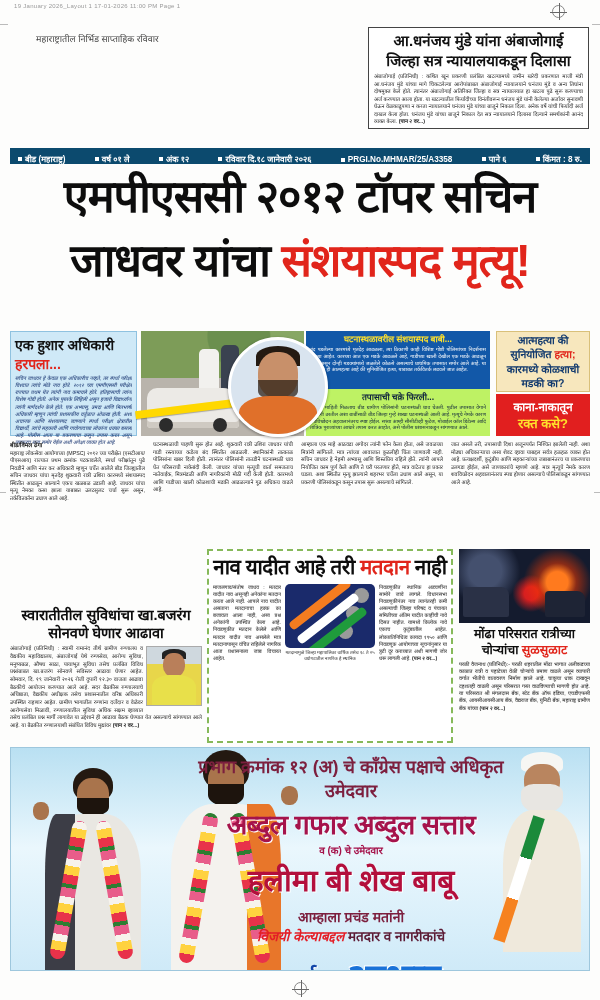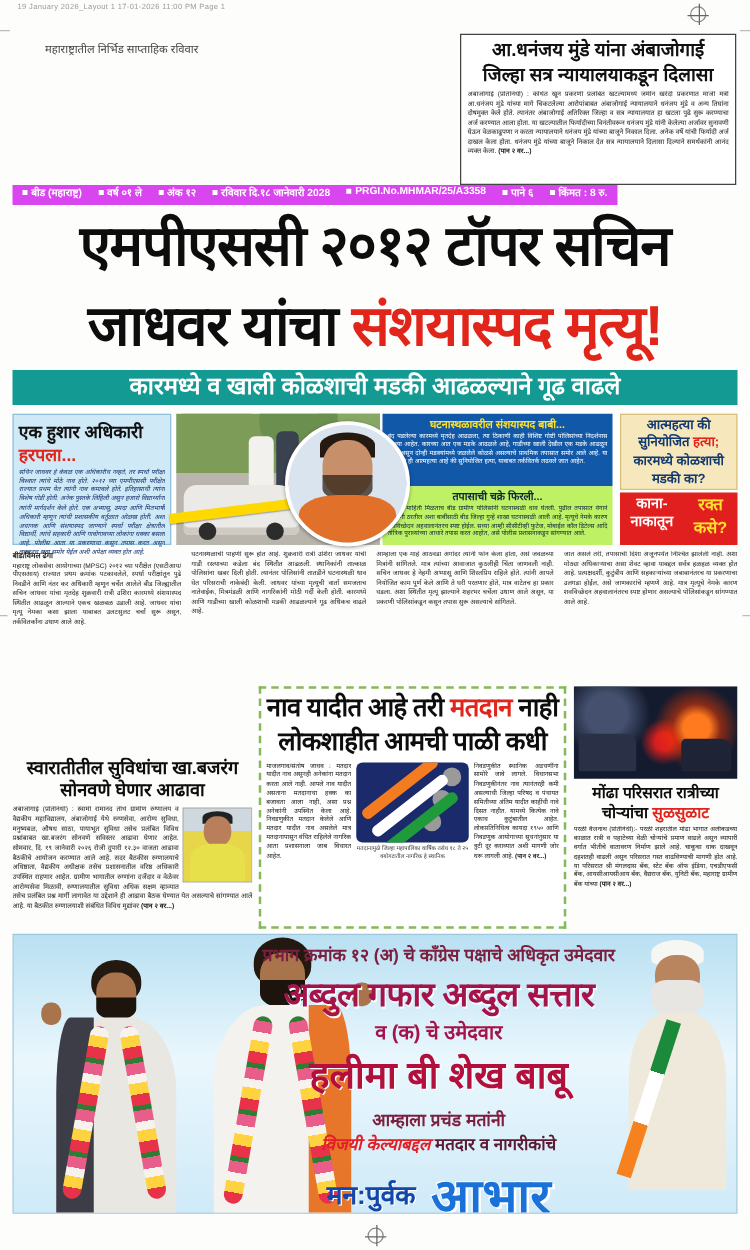--- a/index.html
+++ b/index.html
@@ -14,28 +14,28 @@
   .regmark{width:11px;height:11px;border:1px solid #888;border-radius:50%;}
   .regmark:before,.regmark:after{content:"";position:absolute;background:#666;}
   .regmark:before{left:50%;top:-3px;width:1px;height:17px;}
   .regmark:after{top:50%;left:-3px;height:1px;width:17px;}
   .cropline{background:#bbb;}
 
   
   .tagline{left:36px;top:32px;font-size:9px;font-weight:normal;color:#454545;}
   .masttitle{left:12px;top:34px;width:348px;font-size:72px;line-height:1.25;font-weight:800;
              color:#e8402a;white-space:nowrap;overflow:hidden;}
-  .trbox{left:368px;top:27px;width:221px;height:121px;border:1px solid #444;background:#fff;
+  .trbox{left:368px;top:27px;width:221px;height:102px;border:1px solid #444;background:#fff;
          padding:3px 5px;box-sizing:border-box;}
   .trhead{font-size:15px;line-height:1.3;font-weight:800;color:#111;text-align:center;}
   .trbody{font-size:5.4px;line-height:1.4;color:#222;margin-top:3px;}
   .cont{font-weight:bold;}
 
-  .infobar{left:10px;top:148px;width:484px;height:16px;background:#d946ef;display:flex;
-           align-items:flex-start;justify-content:space-between;padding:0 8px;box-sizing:border-box;}
+  .infobar{left:10px;top:148px;width:580px;height:16px;background:#0c4a6e;display:flex;
+           align-items:flex-end;justify-content:space-between;padding:0 8px;box-sizing:border-box;}
   .infoitem{display:flex;align-items:center;color:#fff;font-size:8.2px;font-weight:bold;white-space:nowrap;}
   .sq{display:inline-block;width:4px;height:4px;background:#fff;margin-right:3px;}
 
   
   .leadhead{left:10px;top:165px;width:580px;text-align:center;font-size:45px;line-height:1.42;
             font-weight:800;color:#0d0d0d;letter-spacing:-1px;}
   .red{color:#e1251b;}
   .subbar{left:10px;top:296px;width:580px;height:28px;background:#139a92;color:#fff;
           font-size:19px;font-weight:800;text-align:center;line-height:28px;}
 
@@ -68,21 +68,21 @@
   .scenetop{height:58px;background:#1258a8;padding:2px 4px;box-sizing:border-box;}
   .scenehead{color:#ffe12b;font-size:8.6px;font-weight:800;text-align:center;}
   .scenebody{color:#fff;font-size:5px;line-height:1.35;margin-top:1px;}
   .scenebot{height:47px;background:#bef264;padding:2px 4px;box-sizing:border-box;}
   .scenehead2{color:#10263d;font-size:8.6px;font-weight:800;text-align:center;}
   .scenebody2{color:#10263d;font-size:5px;line-height:1.35;margin-top:1px;}
 
   .qcream{left:496px;top:331px;width:94px;height:61px;background:#f7e7bd;border:1px solid #d9c07a;
           box-sizing:border-box;display:flex;flex-direction:column;justify-content:center;
           text-align:center;font-size:10.5px;line-height:1.35;font-weight:800;color:#123a6e;}
-  .qred{left:496px;top:394px;width:94px;height:42px;background:#e11f1f;display:flex;flex-direction:row;
+  .qred{left:496px;top:394px;width:94px;height:42px;background:#e11f1f;display:flex;flex-direction:column;
         justify-content:center;text-align:center;font-weight:800;}
   .qred .w1{color:#fff;font-size:11.5px;}
   .qred .w2{color:#ffe12b;font-size:13px;}
 
   
   .col{top:441px;font-size:5.3px;line-height:1.42;color:#1a1a1a;}
   .dateline{font-size:6px;font-weight:bold;}
   .c1{left:10px;width:135px;height:114px;}
   .c2{left:153px;width:140px;height:110px;}
   .c3{left:301px;width:142px;height:110px;}
@@ -130,24 +130,24 @@
   .beard{position:absolute;border-radius:0 0 50% 50%;background:#1d140d;}
   .torso{position:absolute;border-radius:38% 38% 0 0;}
   .garland{position:absolute;width:15px;border-radius:8px;background:
      repeating-linear-gradient(0deg,#e8324a 0 9px,#ffd23f 9px 18px,#f7f3ec 18px 25px,#e85d8a 25px 34px,#2e7d32 34px 38px);}
   .oldman-cap{position:absolute;background:#f6f6f3;border-radius:50% 50% 20% 20%;}
   .oldman-beard{position:absolute;background:#e8e6e2;border-radius:30% 30% 50% 50%;}
   .sash{position:absolute;width:12px;background:linear-gradient(#1b8a3a 0 33%,#fff 33% 66%,#f6821f 66%);transform:rotate(18deg);}
   .adtext{position:absolute;left:168px;top:5px;width:344px;text-align:center;}
   .adl1{font-size:15px;font-weight:800;color:#e94a1f;
         text-shadow:1px 1px 0 #fff,-1px -1px 0 #fff,1px -1px 0 #fff,-1px 1px 0 #fff;}
-  .adl2{font-size:14px;font-weight:800;color:#7c1f3e;margin-top:1px;}
+  .adl2{font-size:18px;font-weight:800;color:#7c1f3e;margin-top:1px;}
   .adc1{font-size:27px;font-weight:800;color:#a5134b;margin-top:3px;letter-spacing:-.5px;
         text-shadow:1px 1px 0 #fff;}
-  .adl3{font-size:16px;font-weight:800;color:#a5134b;margin-top:1px;}
+  .adl3{font-size:10px;font-weight:800;color:#a5134b;margin-top:1px;}
   .adc2{font-size:30px;font-weight:800;color:#b30f3c;margin-top:2px;text-shadow:1px 1px 0 #fff;}
   .adl4{font-size:14px;font-weight:800;color:#7c1f3e;margin-top:7px;}
   .adl5{font-size:13.5px;font-weight:800;color:#5c1b35;margin-top:1px;}
   .adl5 .vred{color:#e41e26;font-style:italic;}
   .thanks{margin-top:4px;}
   .thanks .pre{font-size:21px;font-weight:800;color:#1246a8;vertical-align:8px;
         text-shadow:1px 1px 0 #fff;}
   .thanks .big{font-size:40px;font-weight:800;color:#1a72d8;margin-left:8px;
         text-shadow:2px 2px 0 #fff,-1px -1px 0 #fff;}
 </style>
@@ -185,41 +185,40 @@
     <span class="infoitem">
         <span class="sq"></span>
         <span>वर्ष ०१ ले</span>
       </span>
     <span class="infoitem">
         <span class="sq"></span>
         <span>अंक १२</span>
       </span>
     <span class="infoitem">
         <span class="sq"></span>
-        <span>रविवार दि.१८ जानेवारी 2028</span>
+        <span>रविवार दि.१८ जानेवारी २०२६</span>
       </span>
     <span class="infoitem">
         <span class="sq"></span>
         <span>PRGI.No.MHMAR/25/A3358</span>
       </span>
     <span class="infoitem">
         <span class="sq"></span>
         <span>पाने ६</span>
       </span>
     <span class="infoitem">
         <span class="sq"></span>
         <span>किंमत : 8 रु.</span>
       </span>
   </div>
 
   <div class="abs leadhead">
     <span>एमपीएससी २०१२ टॉपर सचिन</span><br>
     <span>जाधवर यांचा </span><span class="red">संशयास्पद मृत्यू!</span>
   </div>
-  <div class="abs subbar">कारमध्ये व खाली कोळशाची मडकी आढळल्याने गूढ वाढले</div>
 
   <div class="abs offbox">
     <div class="offhead">
       <span>एक हुशार अधिकारी </span><span class="red">हरपला...</span>
     </div>
     <div class="offbody just ovh" style="height:88px;">सचिन जाधवर हे केवळ एक अधिकारीच नव्हते, तर स्पर्धा परीक्षा विश्वात त्यांचे मोठे नाव होते. २०१२ च्या एमपीएससी परीक्षेत राज्यात प्रथम येत त्यांनी नाव कमावले होते. इतिहासाची त्यांना विशेष गोडी होती. अनेक पुस्तके लिहिली असून हजारो विद्यार्थ्यांना त्यांनी मार्गदर्शन केले होते. एक अभ्यासू, उमदा आणि मितभाषी अधिकारी म्हणून त्यांची प्रशासकीय वर्तुळात ओळख होती. अशा अचानक आणि संशयास्पद जाण्याने स्पर्धा परीक्षा क्षेत्रातील विद्यार्थी, त्यांचे सहकारी आणि गावोगावच्या लोकांना धक्का बसला आहे. पोलीस आता या प्रकरणाचा कसून तपास करत असून लवकरच सत्य समोर येईल अशी अपेक्षा व्यक्त होत आहे.</div>
   </div>
 
   <div class="abs photo">
     <div class="person" style="left:58px;top:18px;width:20px;height:60px;background:#f2f1ee;"></div>
@@ -281,21 +280,20 @@
           <span class="storso"></span>
         </span>
       <span>अंबाजोगाई (प्रतिनिधी) : स्वामी रामानंद तीर्थ ग्रामीण रुग्णालय व वैद्यकीय महाविद्यालय, अंबाजोगाई येथे रुग्णसेवा, आरोग्य सुविधा, मनुष्यबळ, औषध साठा, पायाभूत सुविधा तसेच प्रलंबित विविध प्रश्नांबाबत खा.बजरंग सोनवणे सविस्तर आढावा घेणार आहेत. सोमवार, दि. १९ जानेवारी २०२६ रोजी दुपारी १२.३० वाजता आढावा बैठकीचे आयोजन करण्यात आले आहे. सदर बैठकीस रुग्णालयाचे अधिष्ठाता, वैद्यकीय अधीक्षक तसेच प्रशासनातील वरिष्ठ अधिकारी उपस्थित राहणार आहेत. ग्रामीण भागातील रुग्णांना दर्जेदार व वेळेवर आरोग्यसेवा मिळावी, रुग्णालयातील सुविधा अधिक सक्षम व्हाव्यात तसेच प्रलंबित प्रश्न मार्गी लागावेत या उद्देशाने ही आढावा बैठक घेण्यात येत असल्याचे सांगण्यात आले आहे. या बैठकीत रुग्णालयाशी संबंधित विविध मुद्यांवर </span>
       <span class="cont">(पान २ वर...)</span>
     </div>
   </div>
 
   <div class="abs vote ovh">
     <div class="votehead">
       <span>नाव यादीत आहे तरी </span><span class="red">मतदान</span><span> नाही</span><br>
-      <span>लोकशाहीत आमची पाळी कधी</span>
     </div>
     <div class="voterow">
       <div class="votecol just ovh" style="height:122px;">माजलगाव/संतोष जाधव : मतदार यादीत नाव असूनही अनेकांना मतदान करता आले नाही. आपले नाव यादीत असताना मतदानाचा हक्क का बजावता आला नाही, असा प्रश्न अनेकांनी उपस्थित केला आहे. निवडणुकीत मतदान केलेले आणि मतदार यादीत नाव असलेले मात्र मतदानापासून वंचित राहिलेले नागरिक आता प्रशासनाला जाब विचारत आहेत.</div>
       <div class="eclogo">
         <div class="ecbox">
           <div class="eccircle" style="right:6px;top:4px;"></div>
           <div class="eccircle" style="right:14px;top:22px;"></div>
           <div class="eccircle" style="right:22px;top:40px;"></div>
           <div class="ecstripe" style="left:-2px;top:16px;background:#f47c20;"></div>
           <div class="ecstripe" style="left:6px;top:30px;background:#ffffff;"></div>

